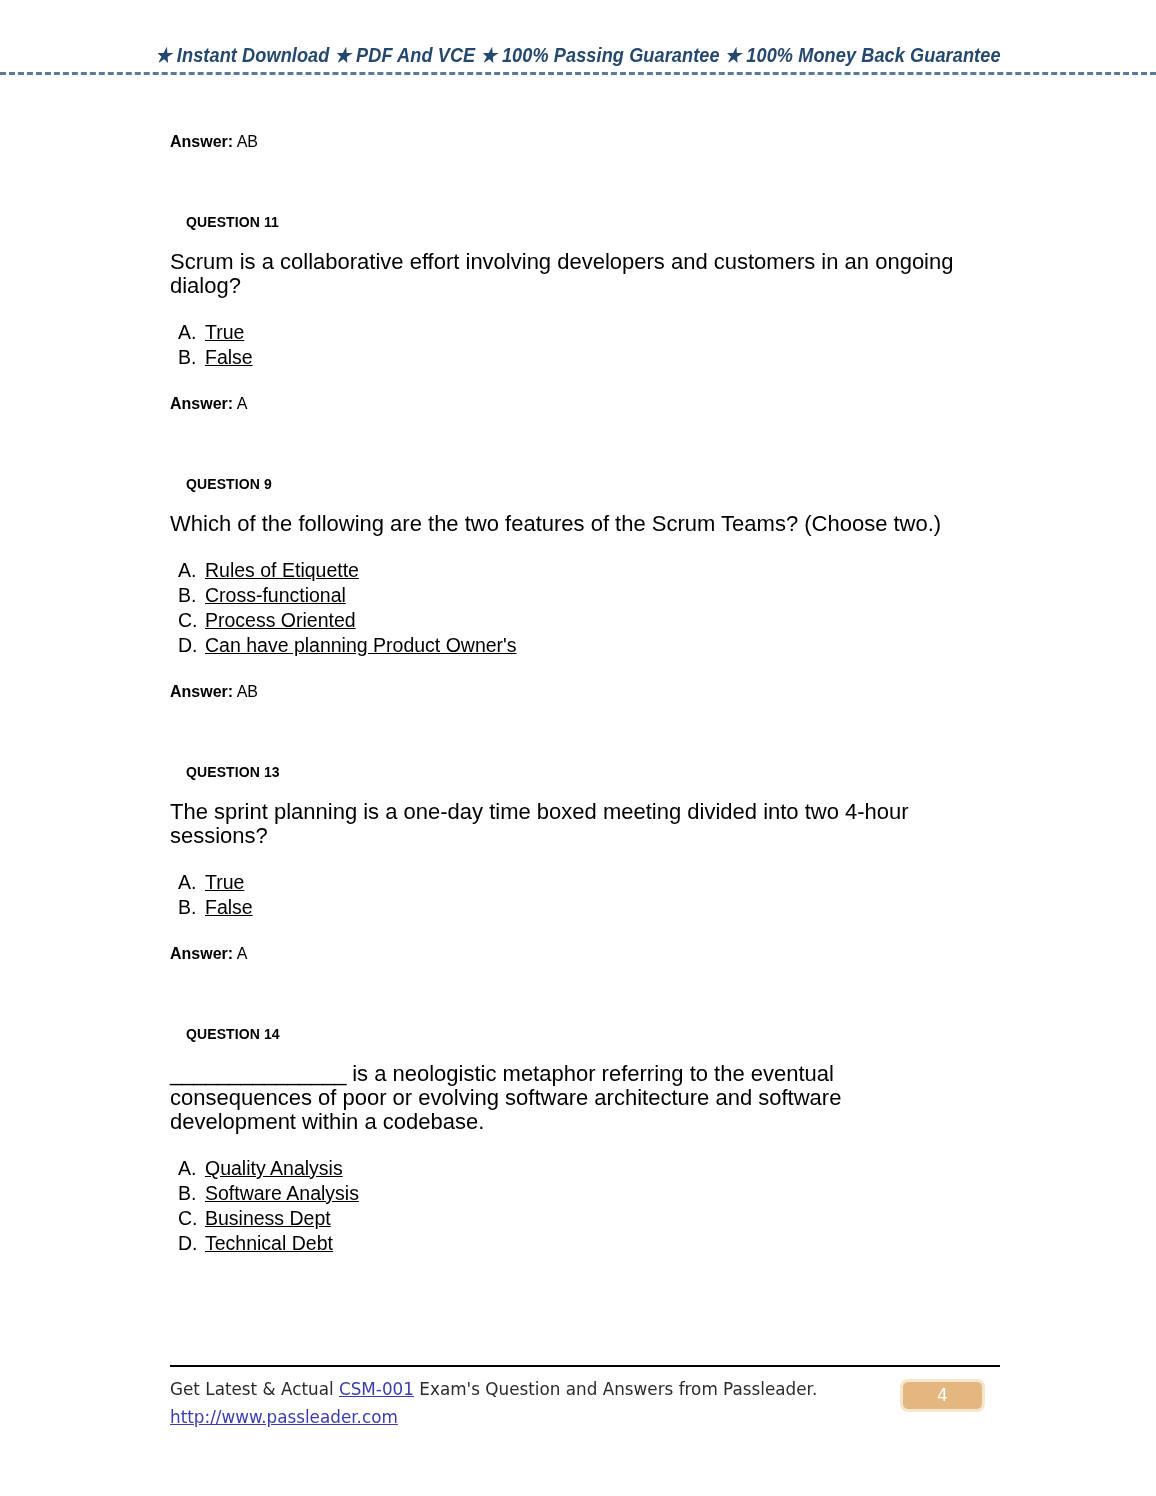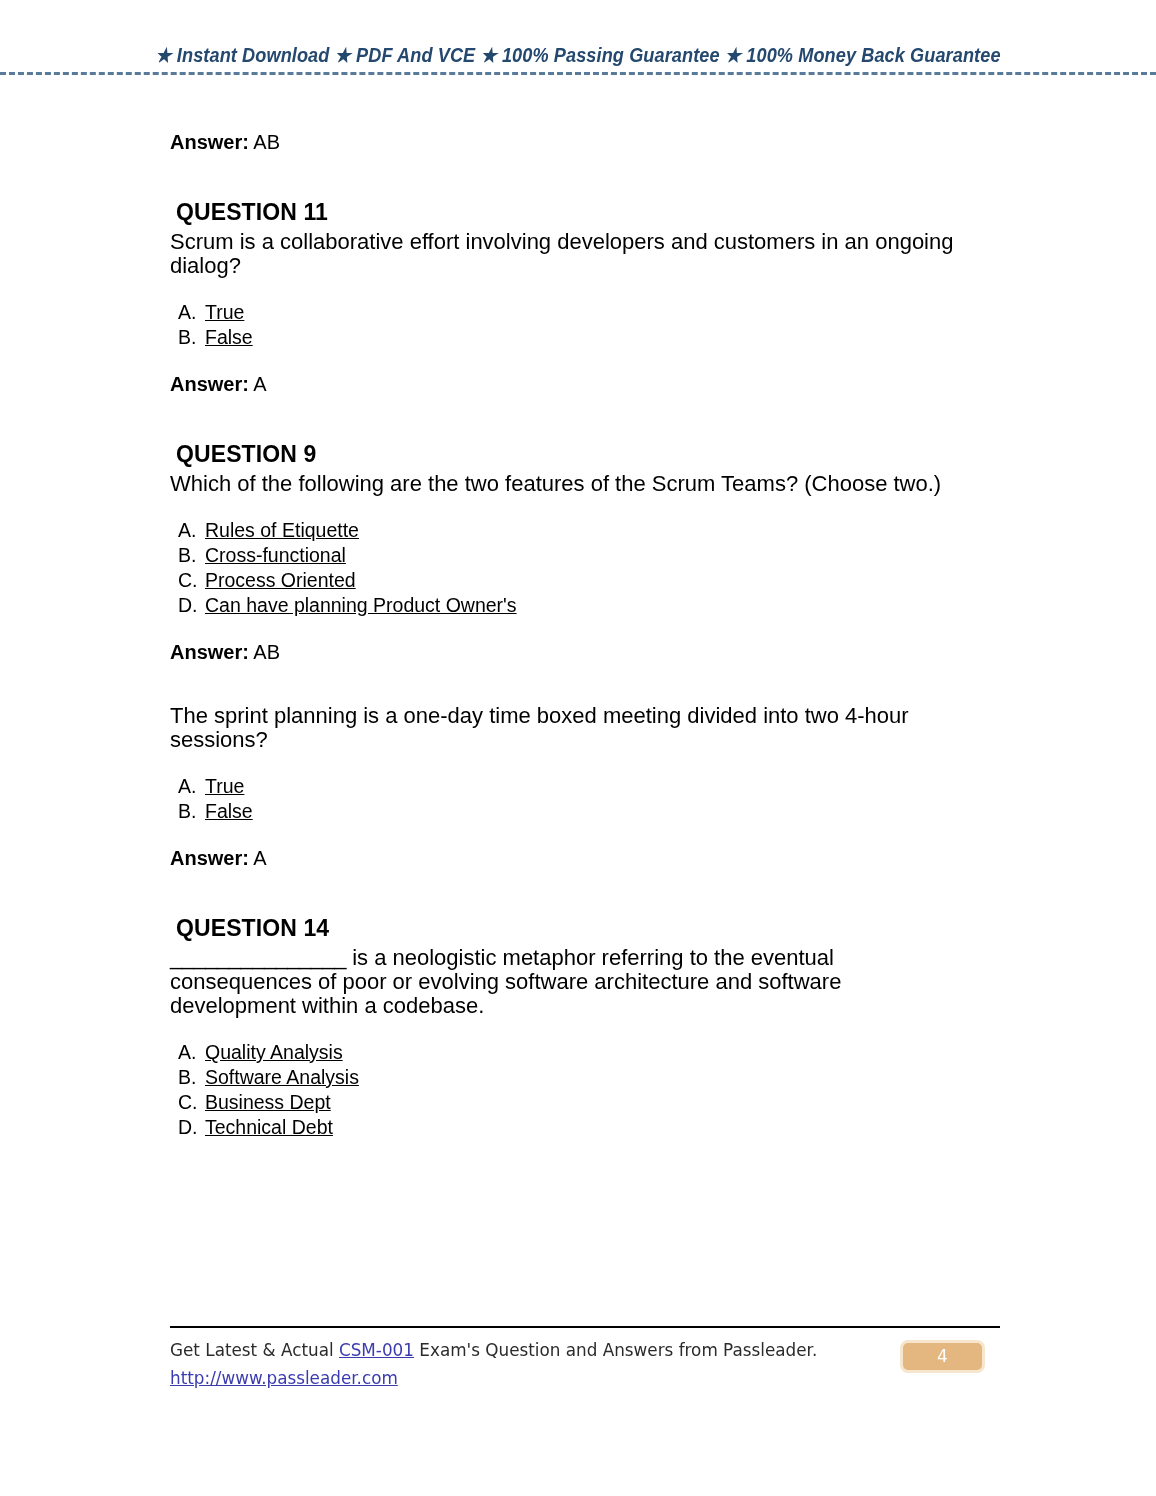--- a/index.html
+++ b/index.html
@@ -44,40 +44,40 @@
 
   
   .doc-body {
     position: absolute;
     left: 170px;
     top: 130px;
     width: 800px;
   }
 
   .answer-line {
-    font-size: 20px;
+    font-size: 16px;
     line-height: 24px;
     margin: 0;
     white-space: nowrap;
   }
   .answer-label {
     font-weight: bold;
   }
   .answer-value {
     font-weight: normal;
   }
 
   .q-block {
     margin: 0;
   }
   .q-heading {
-    font-size: 23px;
+    font-size: 14px;
     font-weight: bold;
     line-height: 24px;
-    margin: 6px;
+    margin: 16px;
     letter-spacing: 0.1px;
   }
   .q-text {
     font-size: 22px;
     line-height: 24px;
     margin: 0;
     max-width: 790px;
   }
   .blank-fill {
     letter-spacing: -0.5px;
@@ -107,21 +107,21 @@
 
   
   .gap-after-answer { height: 40px; }
   .gap-q-to-options { height: 22px; }
   .gap-options-to-answer { height: 22px; }
 
   
   .footer {
     position: absolute;
     left: 170px;
-    top: 1326px;
+    top: 1365px;
     width: 830px;
   }
   .footer-rule {
     width: 830px;
     height: 0;
     border-top: 2px solid #000000;
   }
   .footer-text {
     font-family: "DejaVu Sans", sans-serif;
     font-size: 17.5px;
@@ -223,20 +223,21 @@
     <div class="gap-options-to-answer"></div>
     <p class="answer-line">
       <span class="answer-label">Answer:</span>
       <span class="answer-value">AB</span>
     </p>
   </div>
 
   <div class="gap-after-answer"></div>
 
   <div class="q-block">
+    <p class="q-heading">QUESTION 13</p>
     <p class="q-text">The sprint planning is a one-day time boxed meeting divided into two 4-hour sessions?</p>
     <div class="gap-q-to-options"></div>
     <ul class="options">
       <li class="option">
         <span class="option-letter">A.</span>
         <span class="option-text">True</span>
       </li>
       <li class="option">
         <span class="option-letter">B.</span>
         <span class="option-text">False</span>

